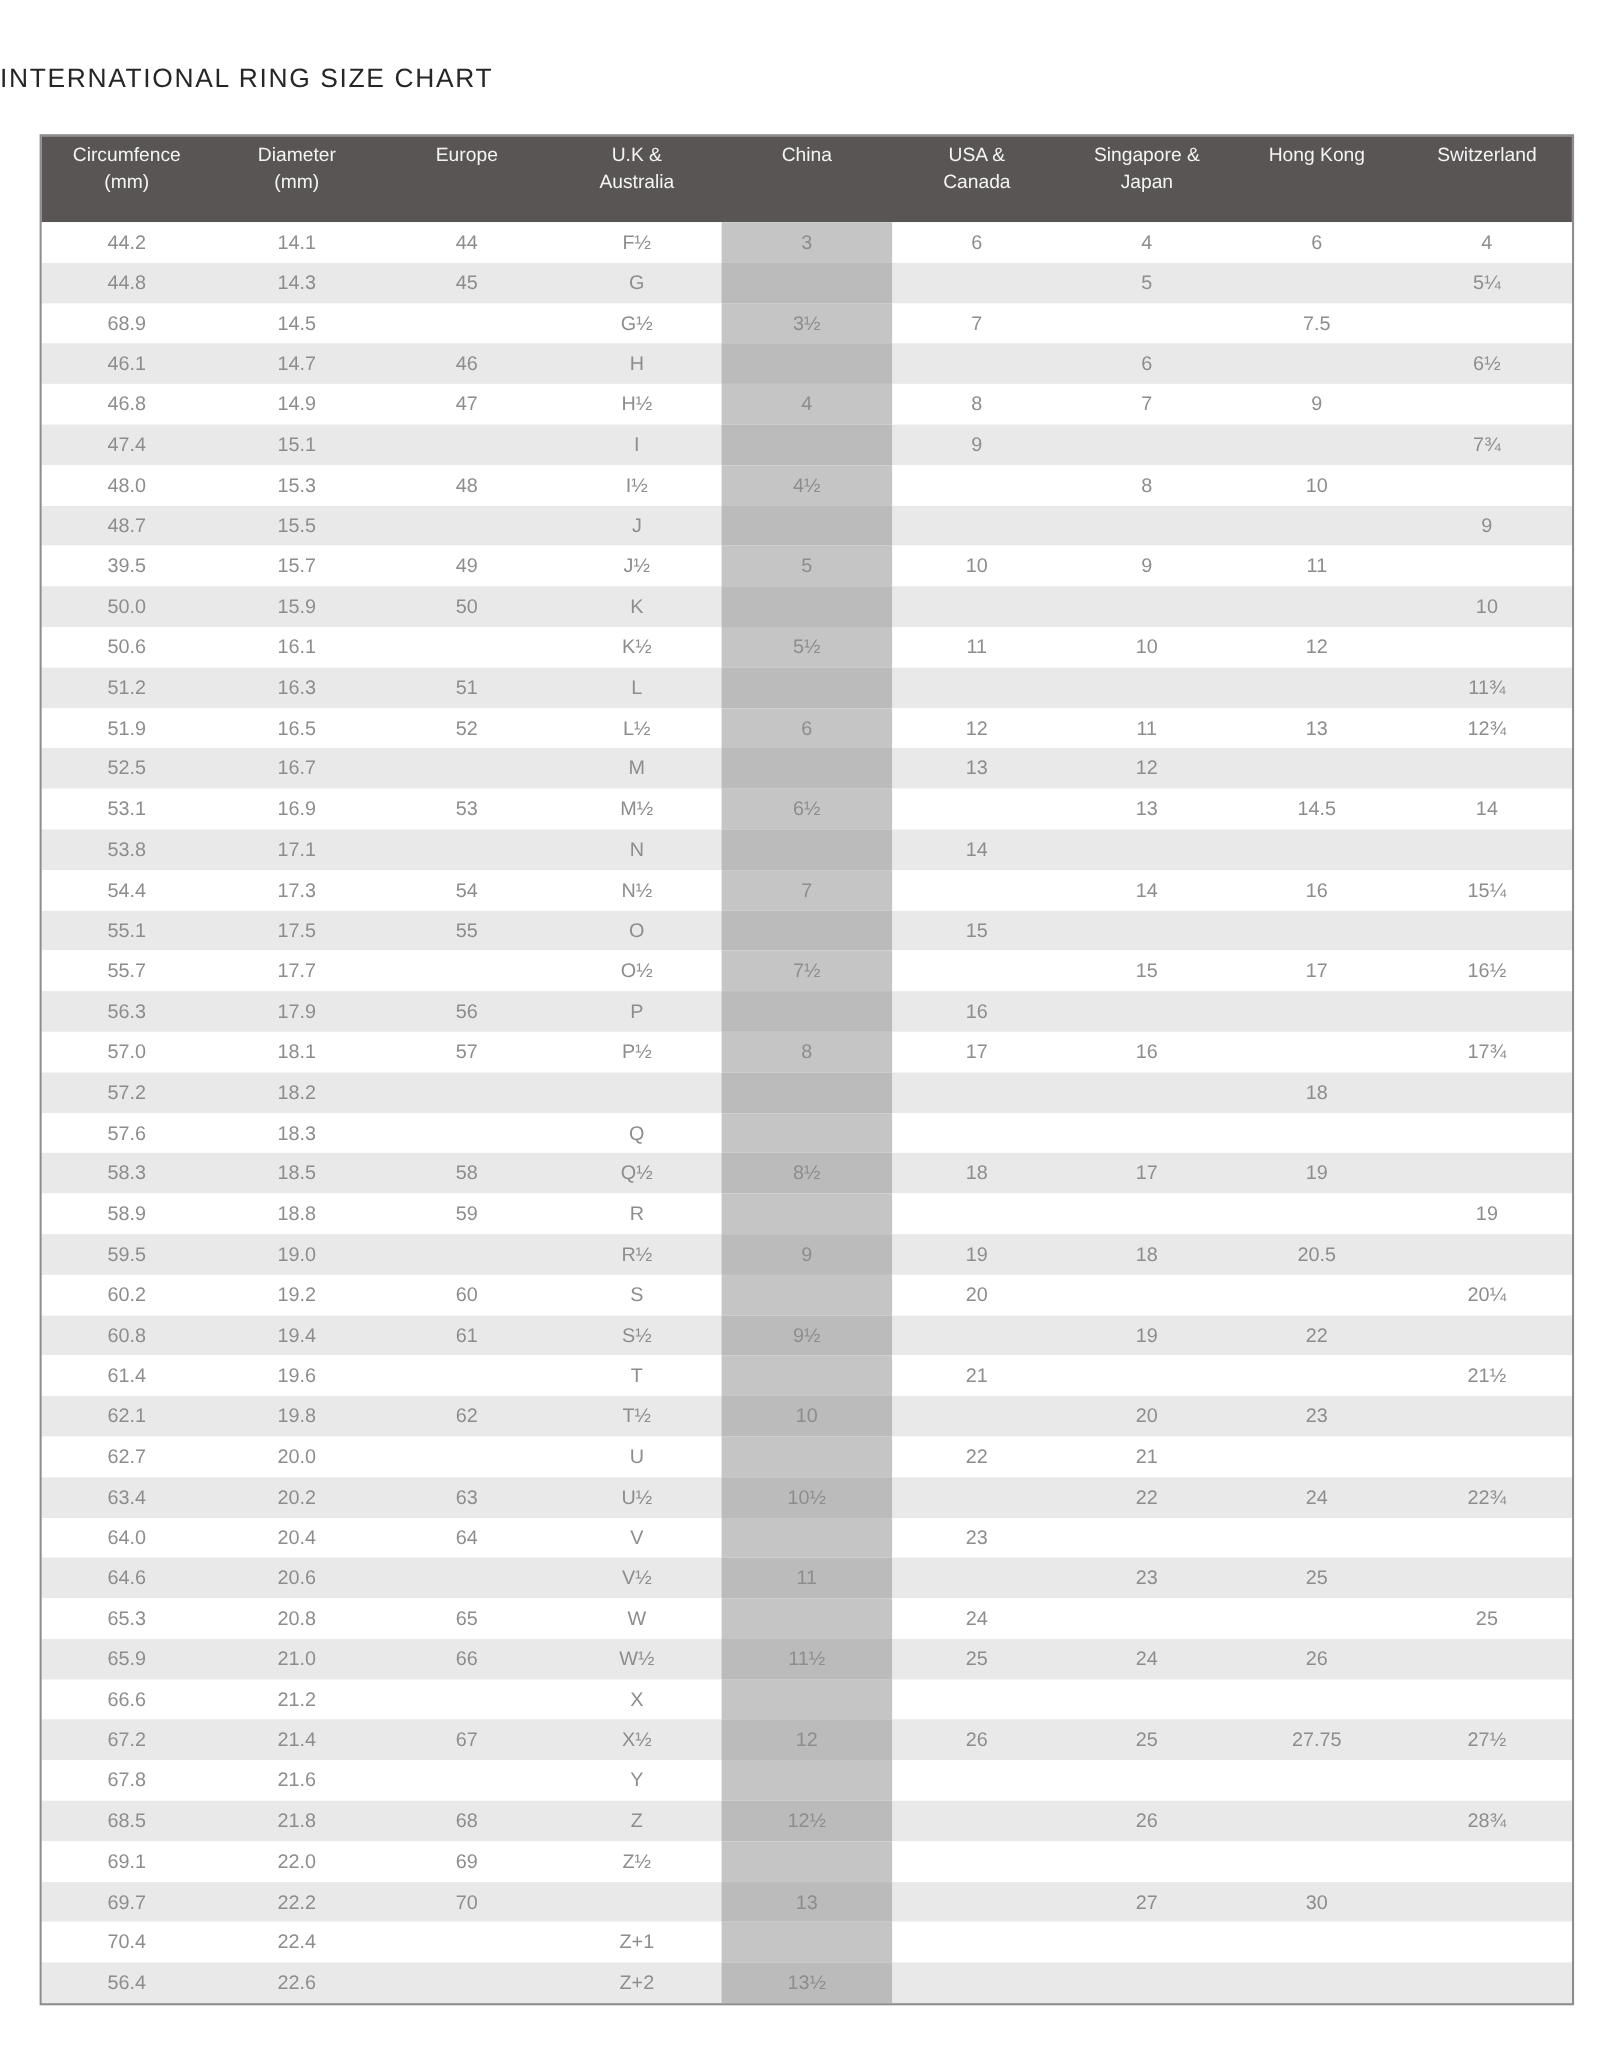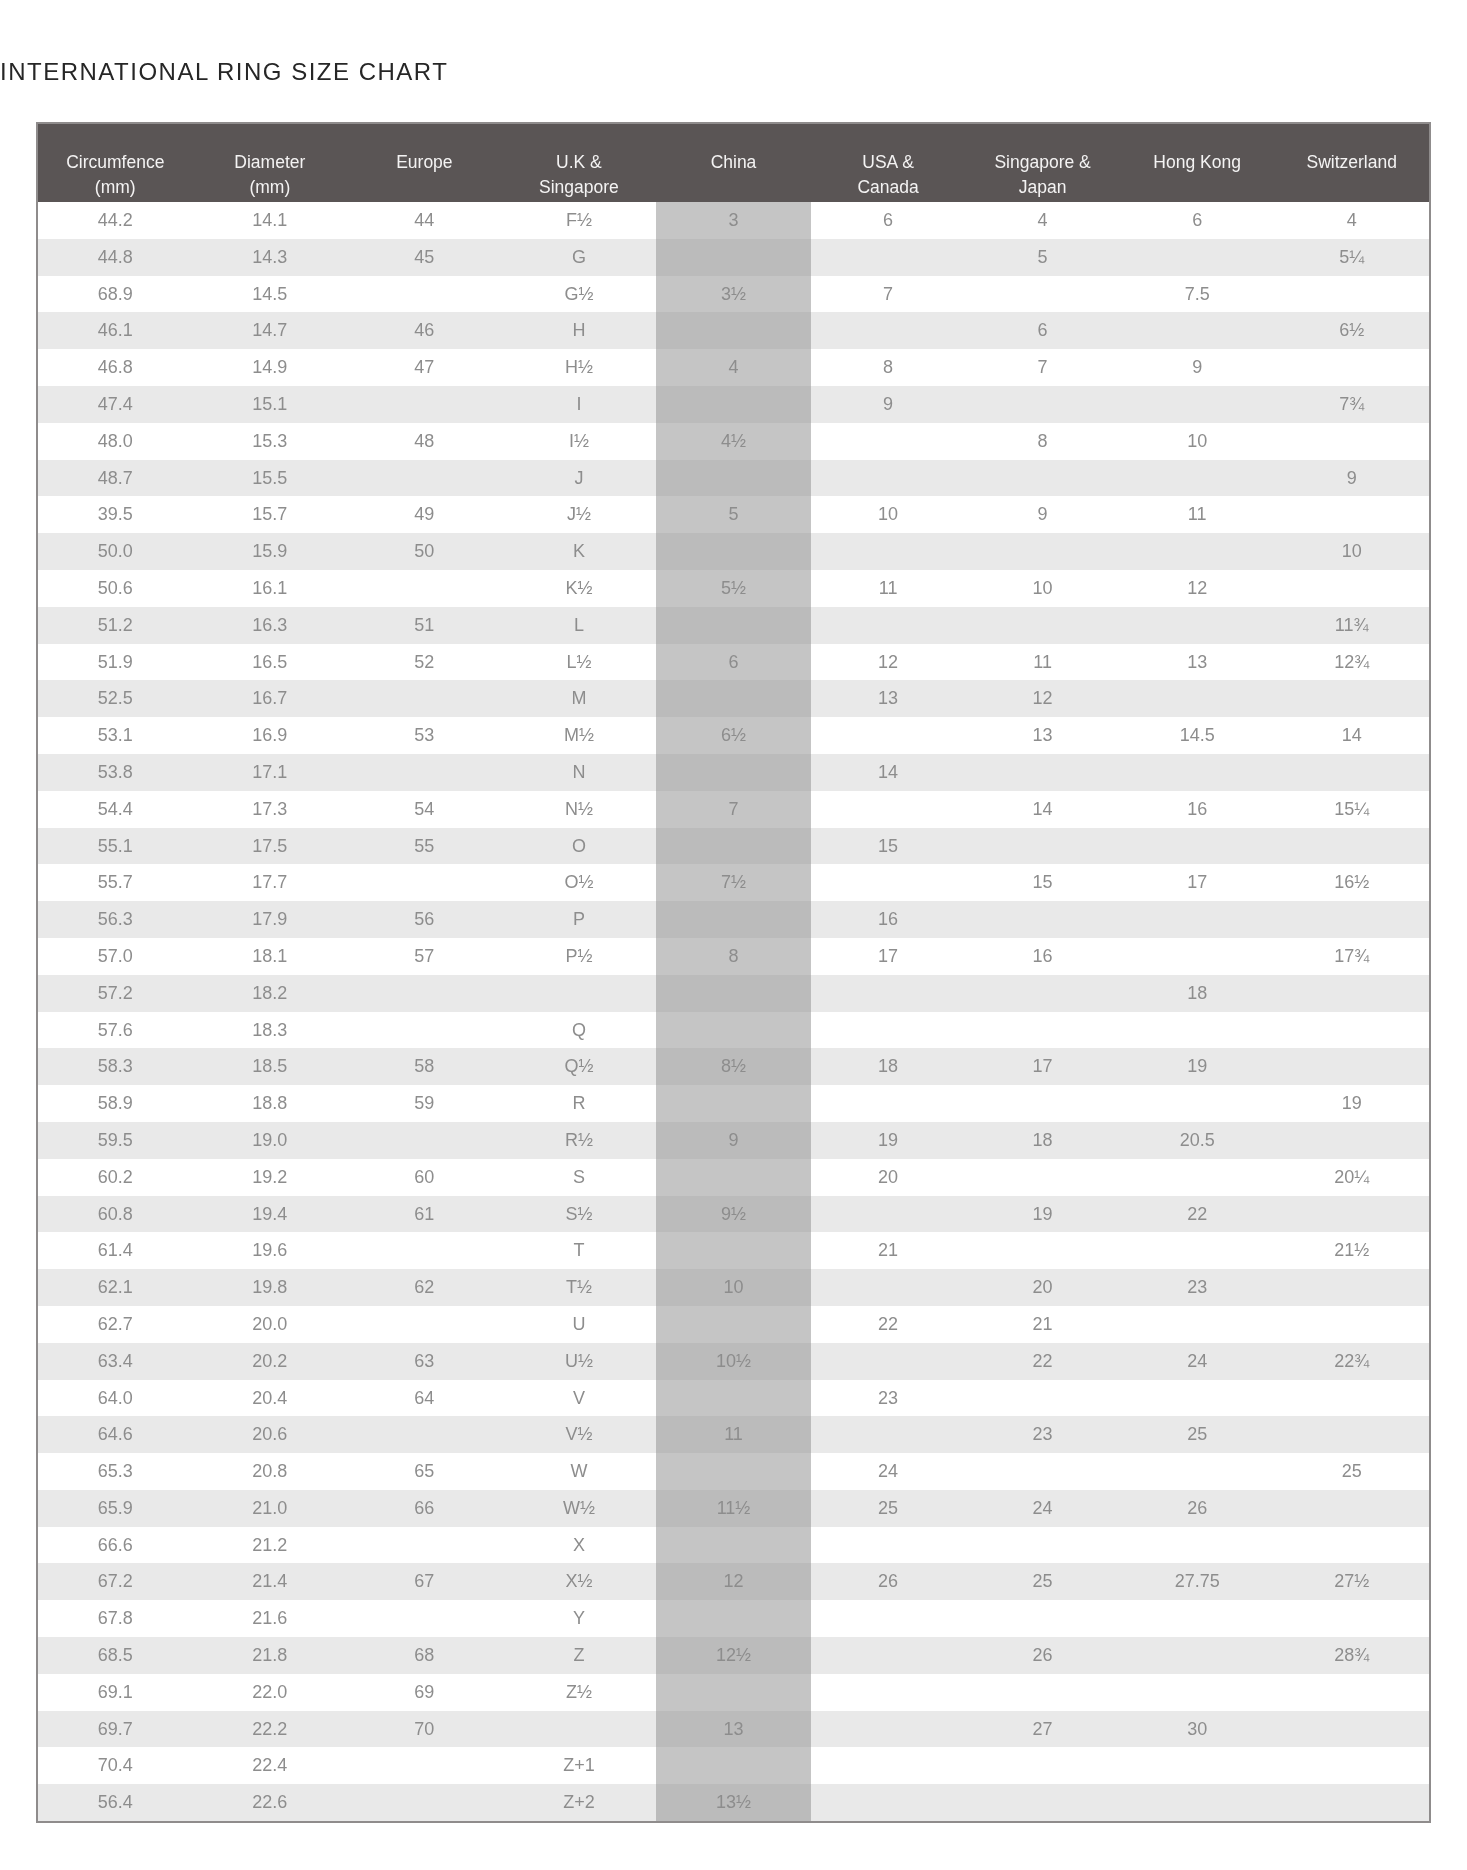--- a/index.html
+++ b/index.html
@@ -37,21 +37,21 @@
   .thead {
     display: grid;
     grid-template-columns: repeat(9, 1fr);
     background: var(--header-bg);
     height: 78px;
   }
   .th {
     color: var(--header-text);
     font-size: 17.5px;
     text-align: center;
-    padding-top: 26px;
+    padding-top: 4px;
     line-height: 25px;
     font-weight: 400;
   }
   .th-line { display: block; }
   .tbody { display: block; border-radius: 22px; }
   .tr {
     display: grid;
     grid-template-columns: repeat(9, 1fr);
     height: 36.8px;
     background: #ffffff;
@@ -82,21 +82,21 @@
       </div>
       <div class="th">
         <span class="th-line">Diameter</span>
         <span class="th-line">(mm)</span>
       </div>
       <div class="th">
         <span class="th-line">Europe</span>
       </div>
       <div class="th">
         <span class="th-line">U.K &amp;</span>
-        <span class="th-line">Singapore</span>
+        <span class="th-line">Australia</span>
       </div>
       <div class="th">
         <span class="th-line">China</span>
       </div>
       <div class="th">
         <span class="th-line">USA &amp;</span>
         <span class="th-line">Canada</span>
       </div>
       <div class="th">
         <span class="th-line">Singapore &amp;</span>

